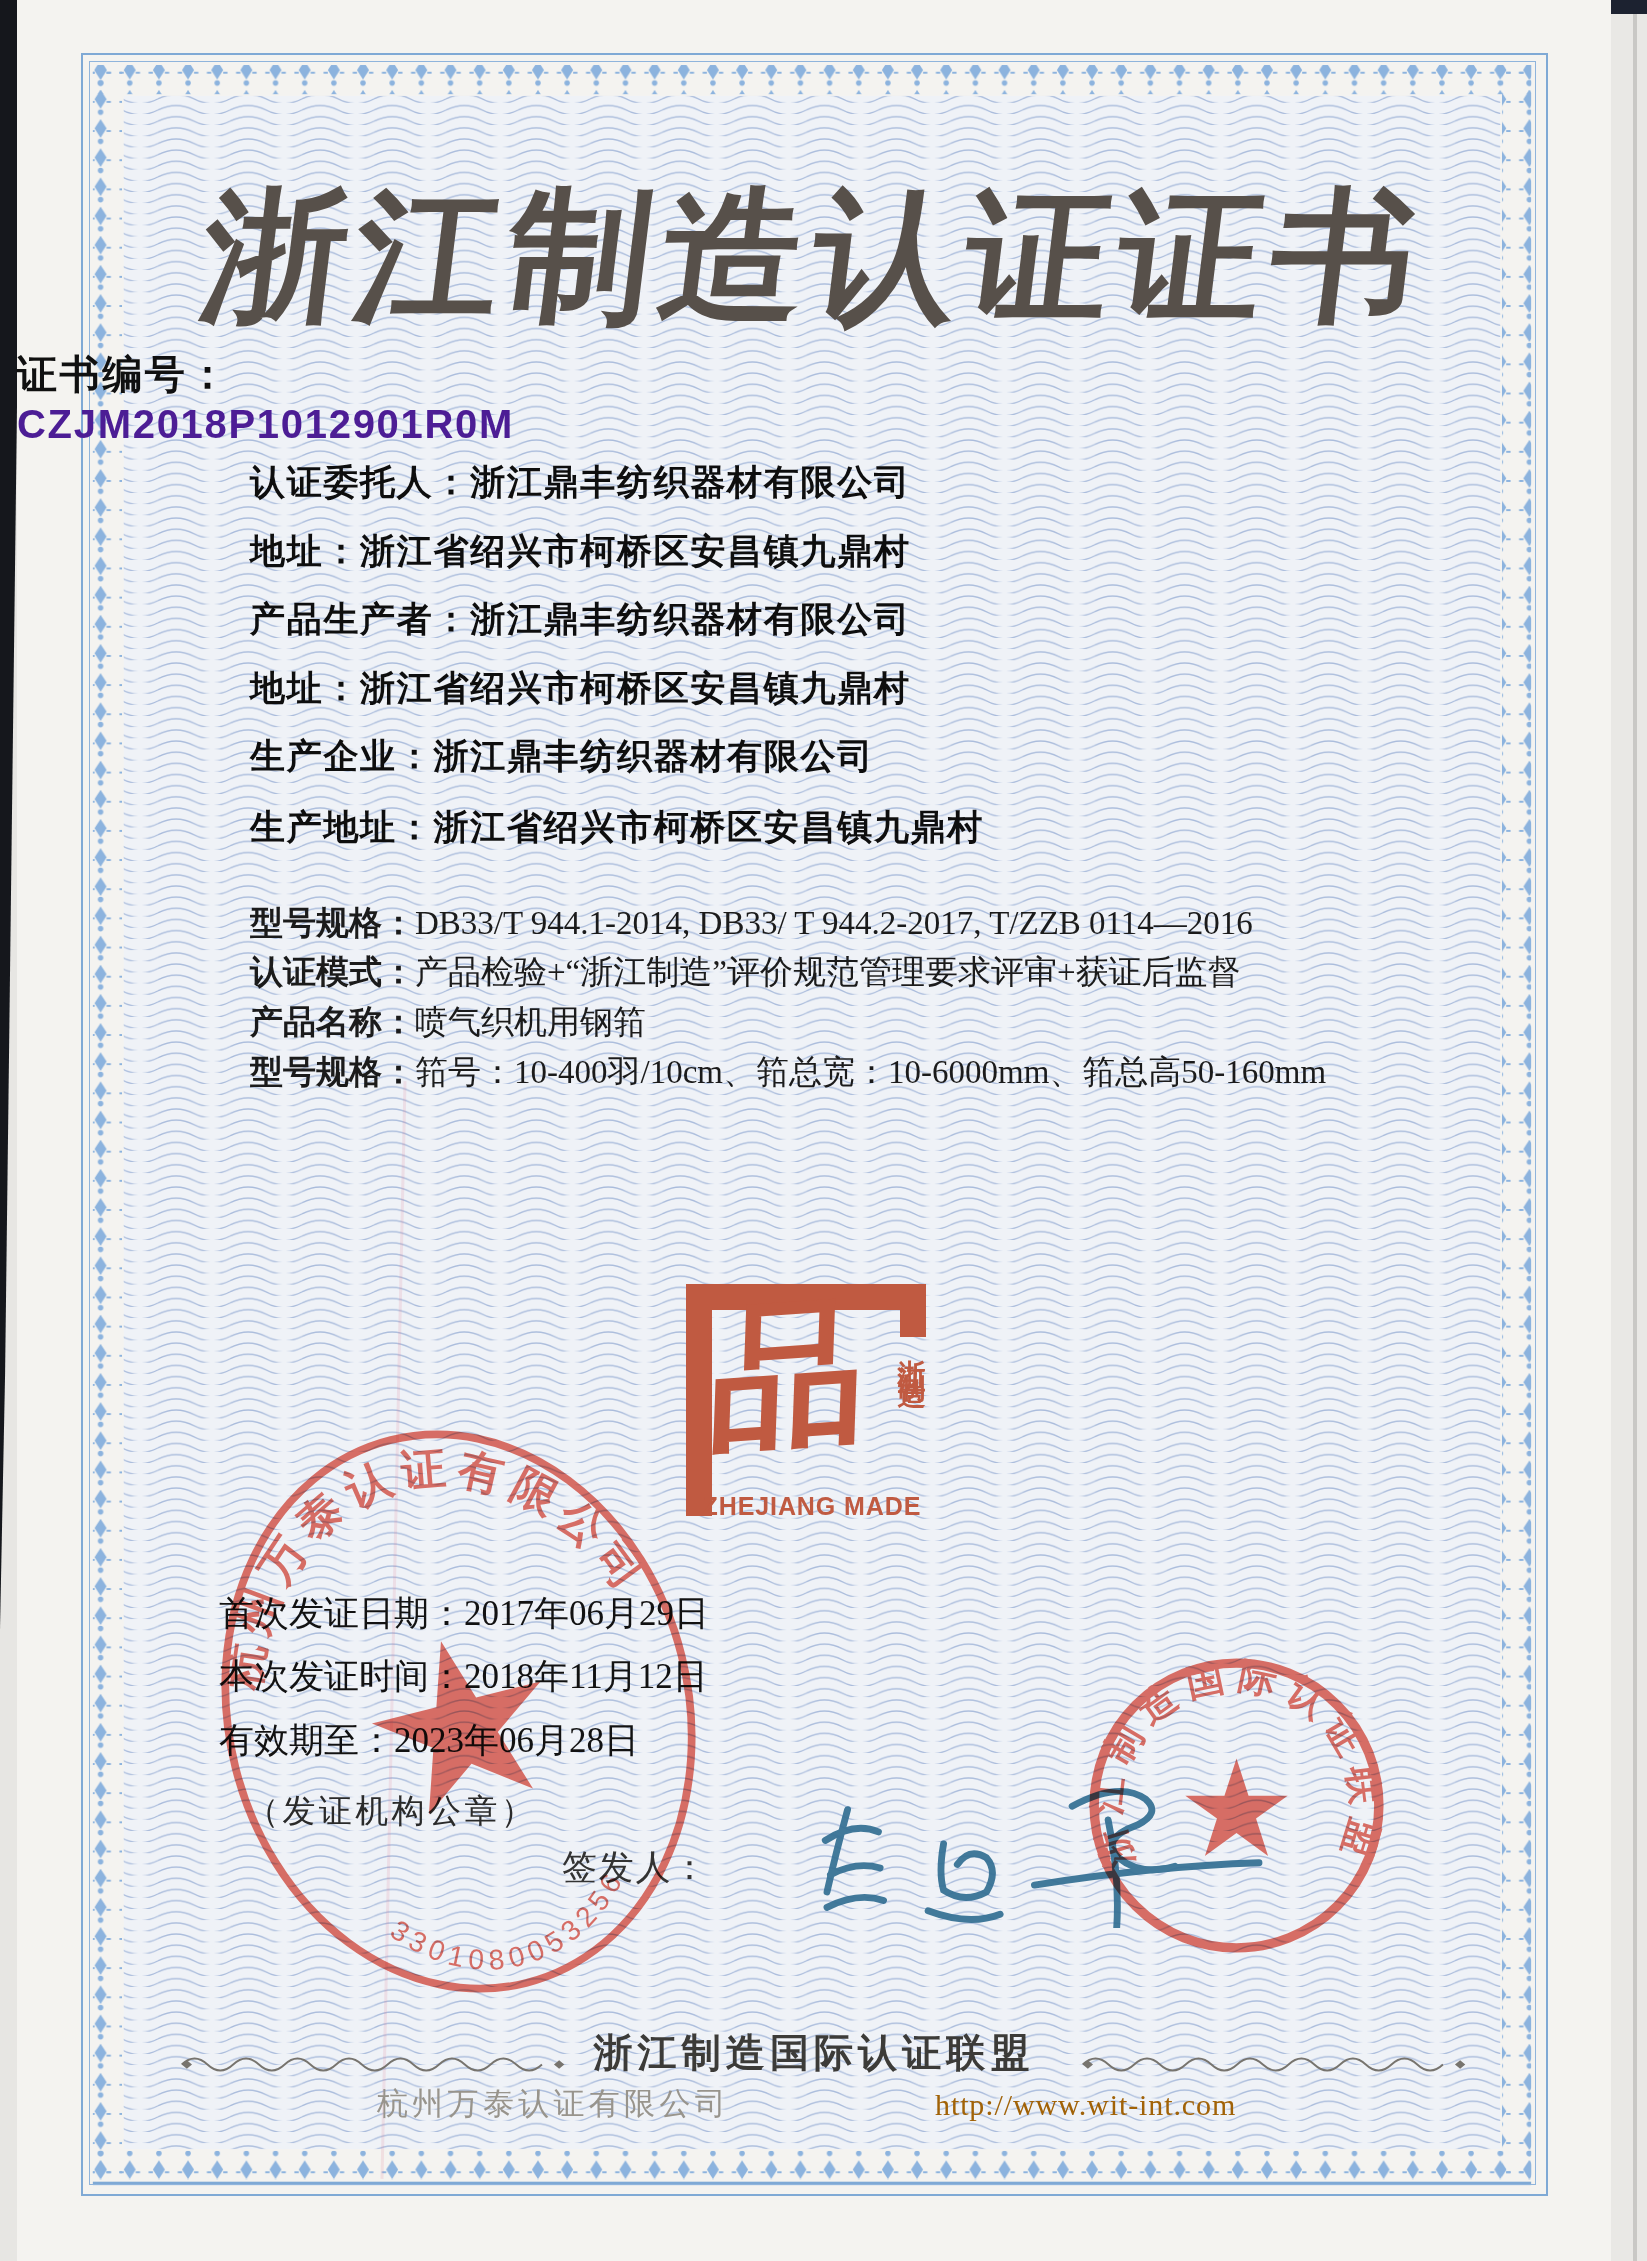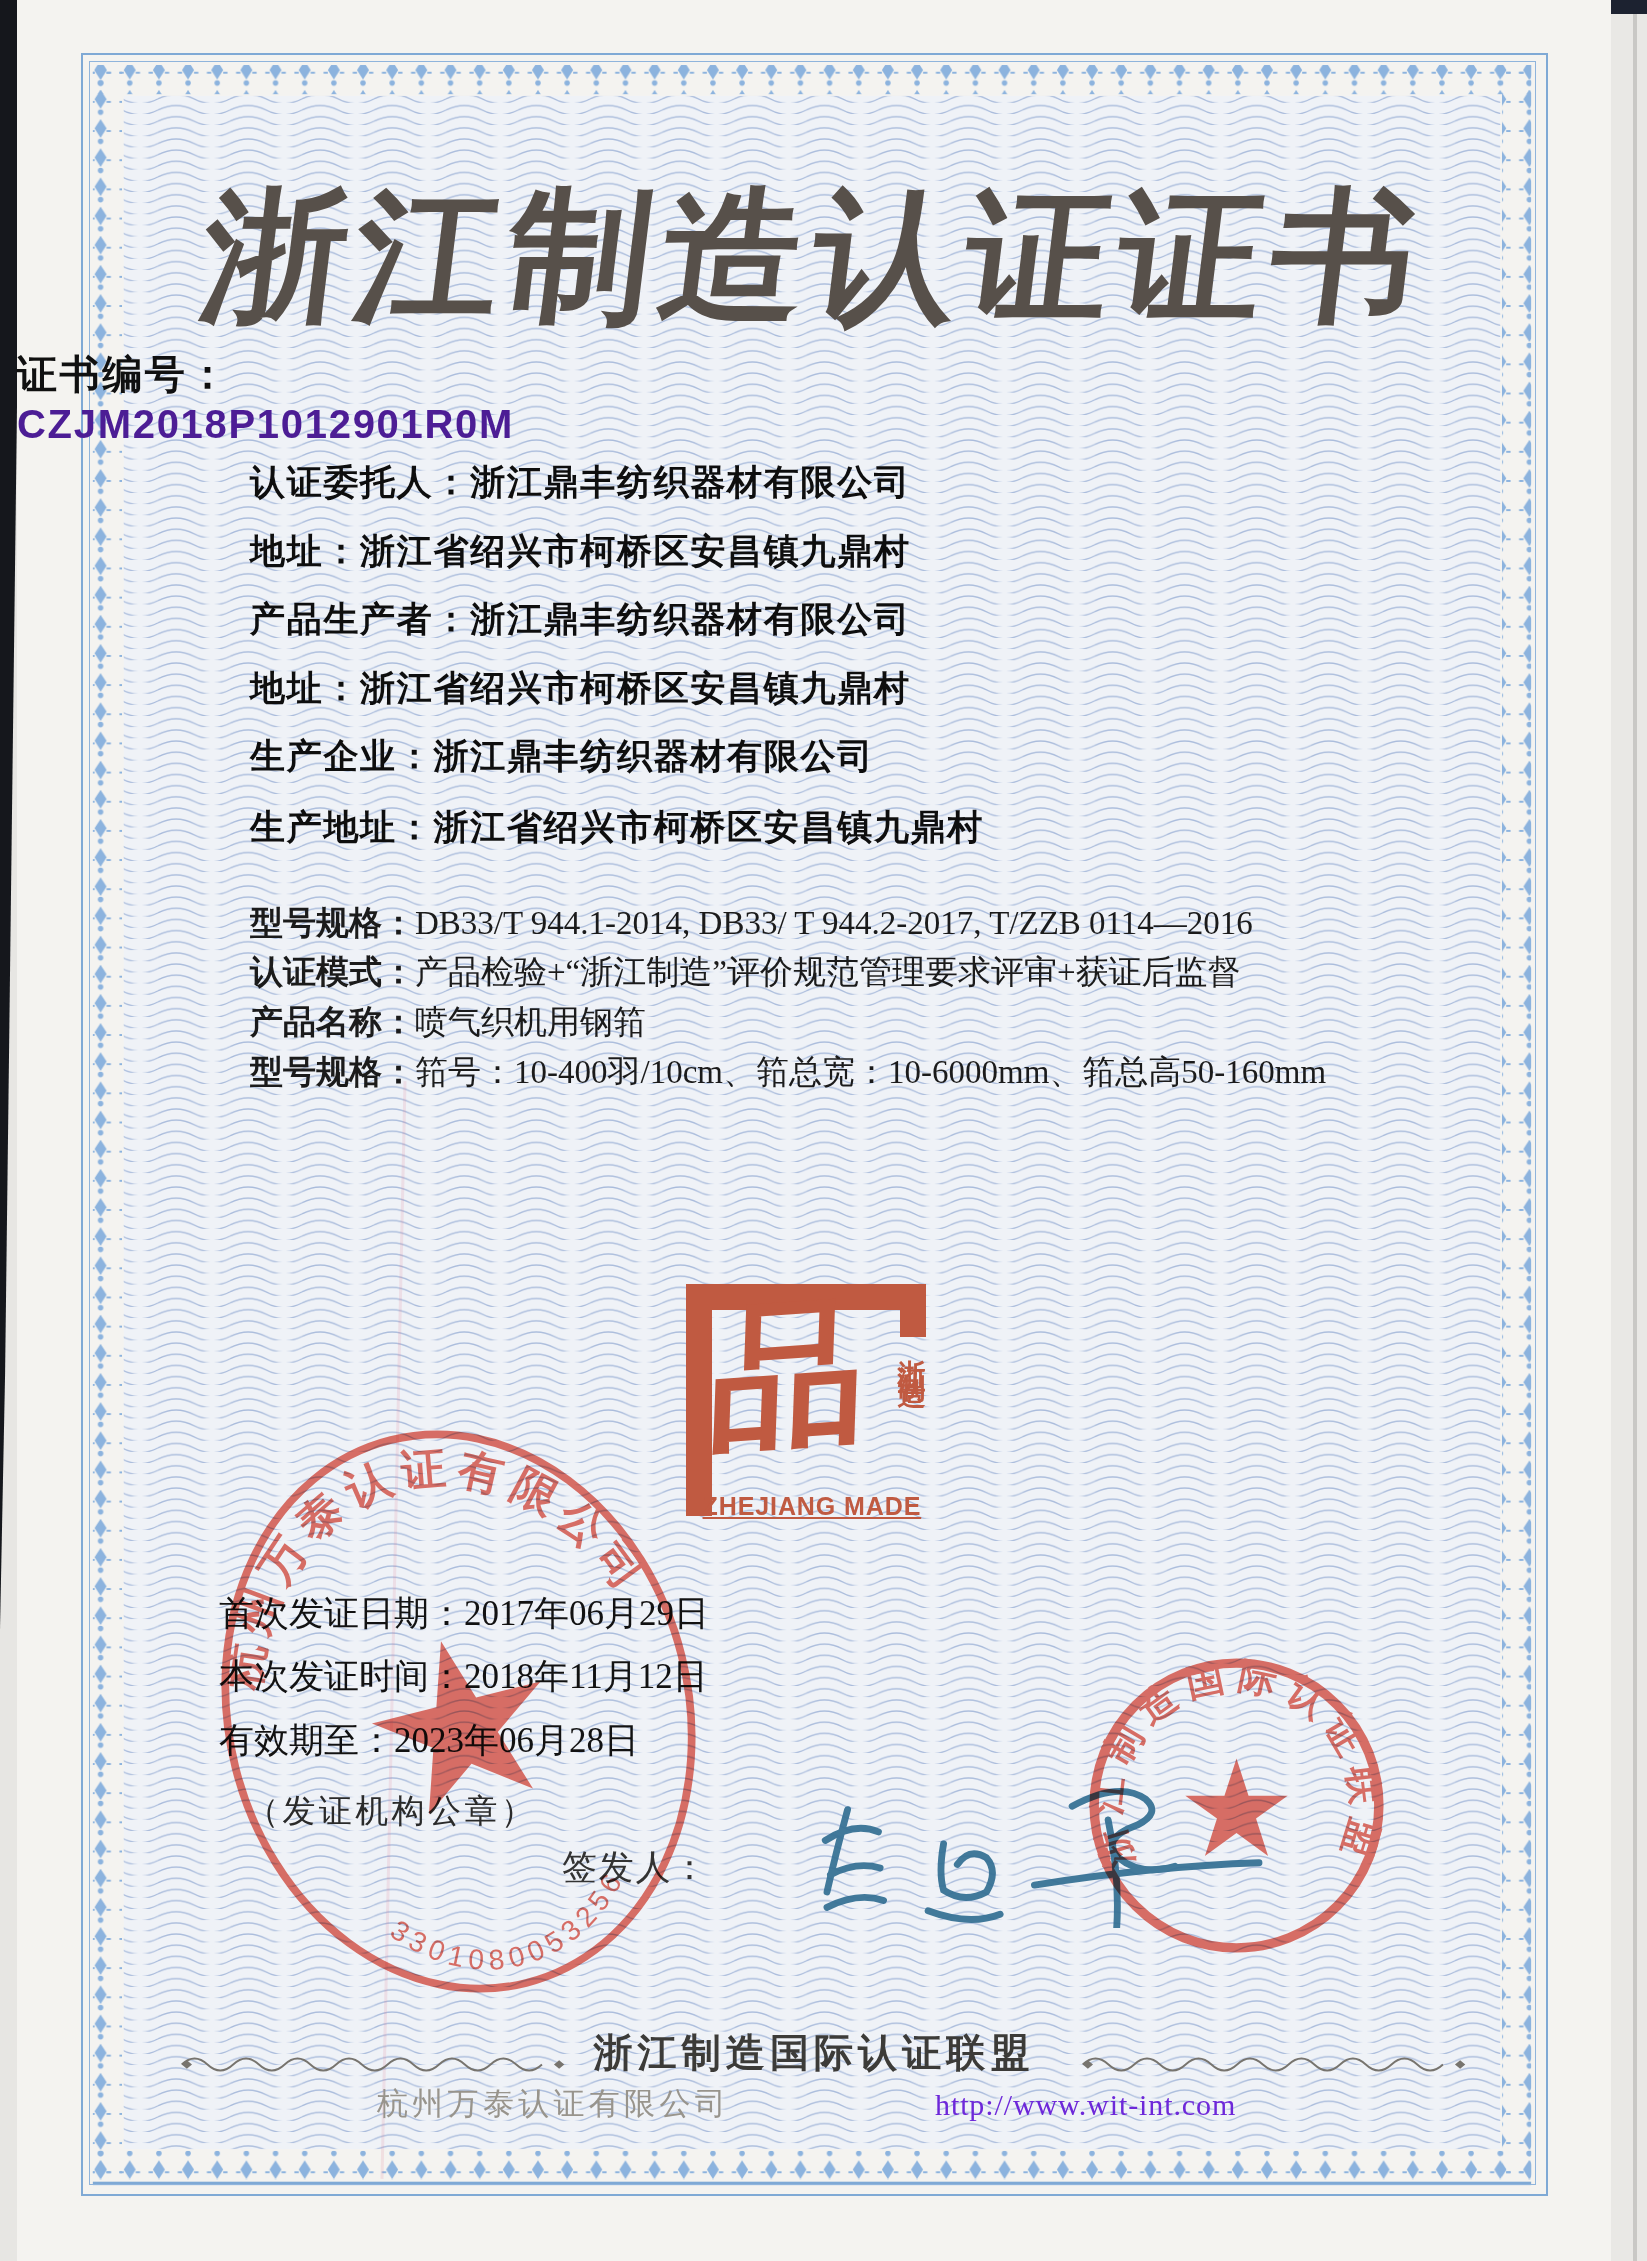--- a/index.html
+++ b/index.html
@@ -40,39 +40,39 @@
              font-family:"DejaVu Serif",serif;}
   
   .logo{position:absolute;left:669px;top:1284px;width:250px;height:233px;}
   .logo .bar{position:absolute;background:#c05a41;}
   .logo .mark{position:absolute;left:24px;top:12px;font-size:156px;line-height:1;
               font-family:"DejaVu Serif",serif;font-weight:bold;color:#c05a41;
               transform:rotate(-4deg) skewX(-6deg);}
   .logo .vtxt{position:absolute;left:206px;top:53px;writing-mode:vertical-rl;font-size:28px;
               letter-spacing:6.9px;font-weight:bold;color:#c05a41;}
   .logo .entxt{position:absolute;left:3.4px;top:208px;width:245px;text-align:center;font-size:25px;
-               font-weight:bold;letter-spacing:0.9px;color:#c05a41;text-decoration:underline;}
+               font-weight:bold;letter-spacing:0.9px;color:#c05a41;}
   .date-row{position:absolute;left:202px;white-space:nowrap;font-size:35px;color:#121212;
             font-family:"Liberation Serif","DejaVu Serif",serif;}
   .seal-note{position:absolute;left:202px;top:1789px;font-size:33px;color:#2a2a2a;
              font-family:"Liberation Serif","DejaVu Serif",serif;letter-spacing:3.4px;margin-left:27px;}
   .issuer{position:absolute;left:545px;top:1844px;font-size:35px;color:#333;
           font-family:"Liberation Serif","DejaVu Serif",serif;letter-spacing:1.7px;}
   .signature{position:absolute;left:798px;top:1765px;}
   .stamp{position:absolute;mix-blend-mode:multiply;opacity:.82;}
   .stamp-left{left:184px;top:1394px;}
   .stamp-right{left:1048px;top:1634px;}
   .flourish{position:absolute;top:2055px;}
   .flourish.fl-left{left:163px;}
   .flourish.fl-right{left:1064px;}
   .alliance{position:absolute;left:0;top:2026px;width:100%;text-align:center;font-size:39px;
             font-weight:bold;color:#3c3b38;letter-spacing:5.1px;}
   .foot-company{position:absolute;left:360px;top:2083px;font-size:31px;color:#98948c;
                 letter-spacing:4.3px;font-family:"Liberation Serif","DejaVu Serif",serif;}
-  .foot-site{position:absolute;left:918px;top:2088px;font-size:30px;color:#6d28d9;
+  .foot-site{position:absolute;left:918px;top:2088px;font-size:30px;color:#a16207;
              letter-spacing:0.9px;font-family:"Liberation Serif","DejaVu Serif",serif;}
 </style>
 </head>
 <body>
 
 <div class="page">
 
   <div class="scan-left"></div>
   <div class="scan-right-bg"></div>
   <div class="scan-right-shadow"></div>

